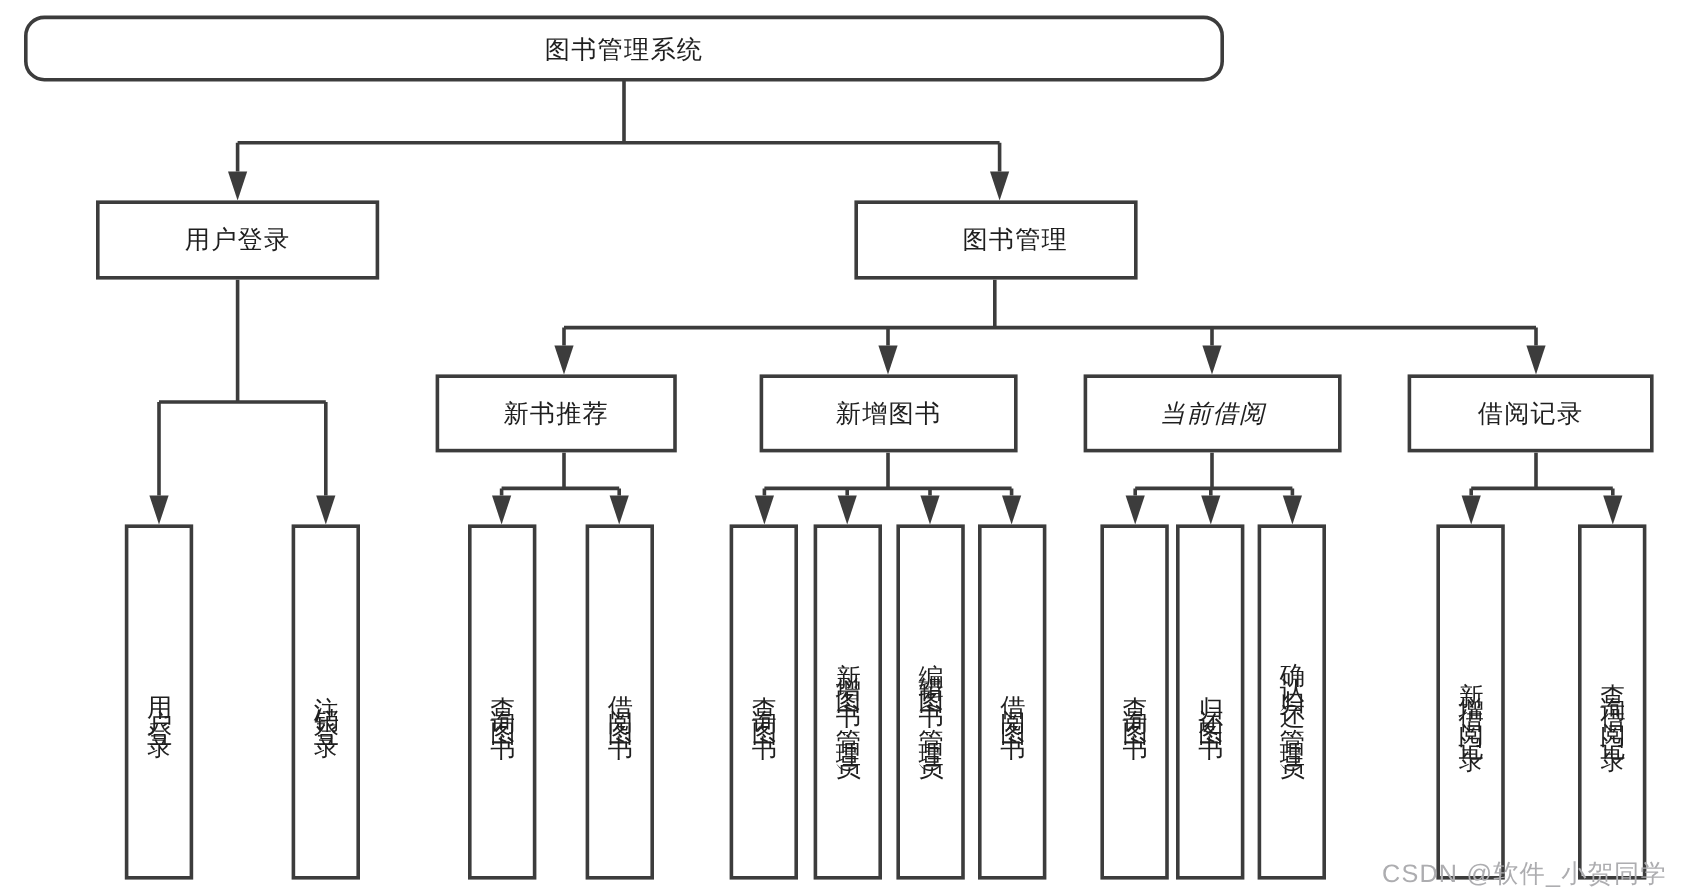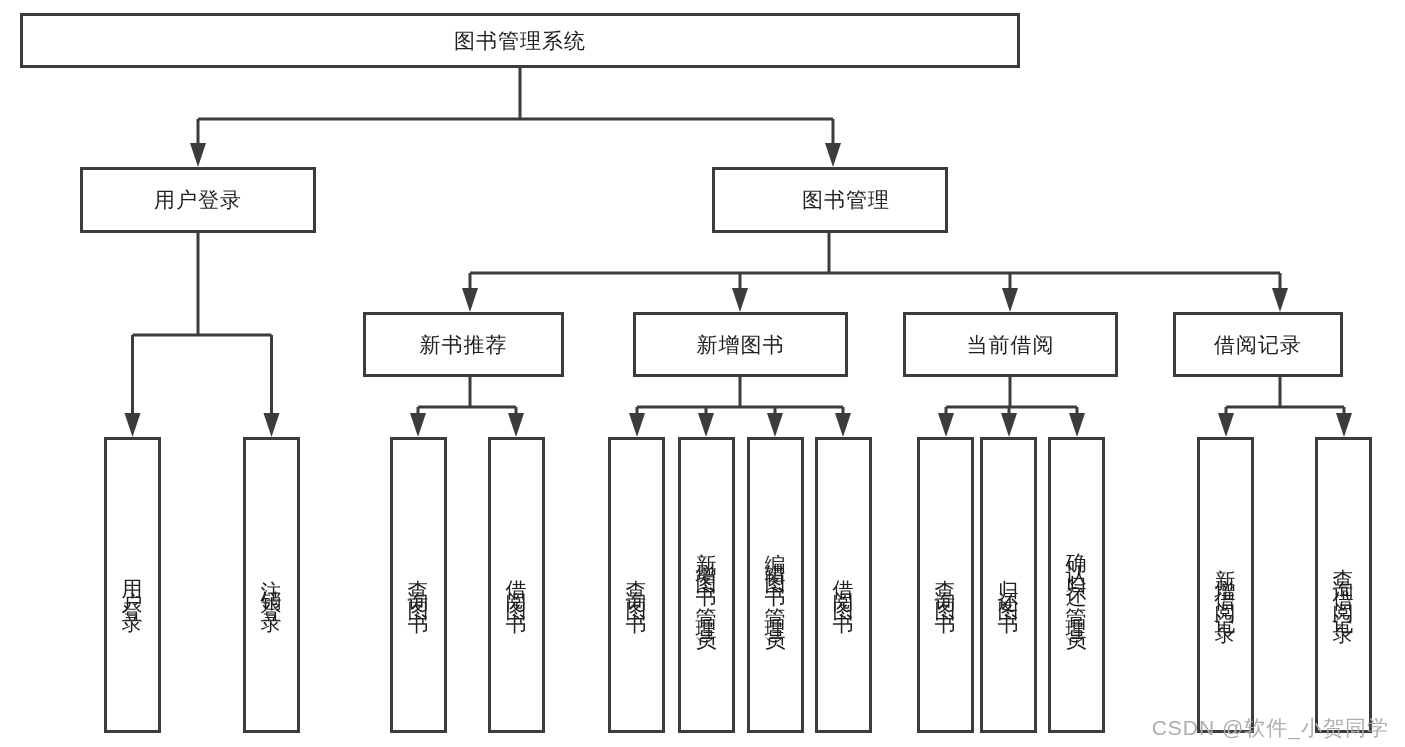--- a/index.html
+++ b/index.html
@@ -92,41 +92,41 @@
     <path d="M1010,377 V407 M946,407 H1077 M946,407 V413 M1009,407 V413 M1077,407 V413"></path>
     <polygon points="946,437 938,413 954,413"></polygon>
     <polygon points="1009,437 1001,413 1017,413"></polygon>
     <polygon points="1077,437 1069,413 1085,413"></polygon>
 
     <path d="M1280,377 V407 M1226,407 H1344 M1226,407 V413 M1344,407 V413"></path>
     <polygon points="1226,437 1218,413 1234,413"></polygon>
     <polygon points="1344,437 1336,413 1352,413"></polygon>
   </svg>
 
-  <div class="node hbox" style="left:20px; top:13px; width:1000px; height:55px;">
+  <div class="node hbox" style="left:20px; top:13px; width:1000px; height:55px;border-radius:17px;">
     <span>图书管理系统</span>
   </div>
 
   <div class="node hbox" style="left:80px; top:167px; width:236px; height:66px;">
     <span>用户登录</span>
   </div>
   <div class="node hbox" style="left:712px; top:167px; width:236px; height:66px;padding-left:32px;">
     <span>图书管理</span>
   </div>
 
   <div class="node hbox" style="left:363px; top:312px; width:201px; height:65px;">
     <span>新书推荐</span>
   </div>
   <div class="node hbox" style="left:633px; top:312px; width:215px; height:65px;">
     <span>新增图书</span>
   </div>
-  <div class="node hbox" style="left:903px; top:312px; width:215px; height:65px;">
+  <div class="node hbox" style="left:903px; top:312px; width:215px; height:65px;font-style:italic;">
     <span>当前借阅</span>
   </div>
-  <div class="node hbox" style="left:1173px; top:312px; width:170px; height:65px;">
+  <div class="node hbox" style="left:1173px; top:312px; width:205px; height:65px;">
     <span>借阅记录</span>
   </div>
 
   <div class="node vbox" style="left:104px; top:437px; width:57px; height:296px;">
     <span class="vtext">用户登录</span>
   </div>
   <div class="node vbox" style="left:243px; top:437px; width:57px; height:296px;">
     <span class="vtext">注销登录</span>
   </div>
 

